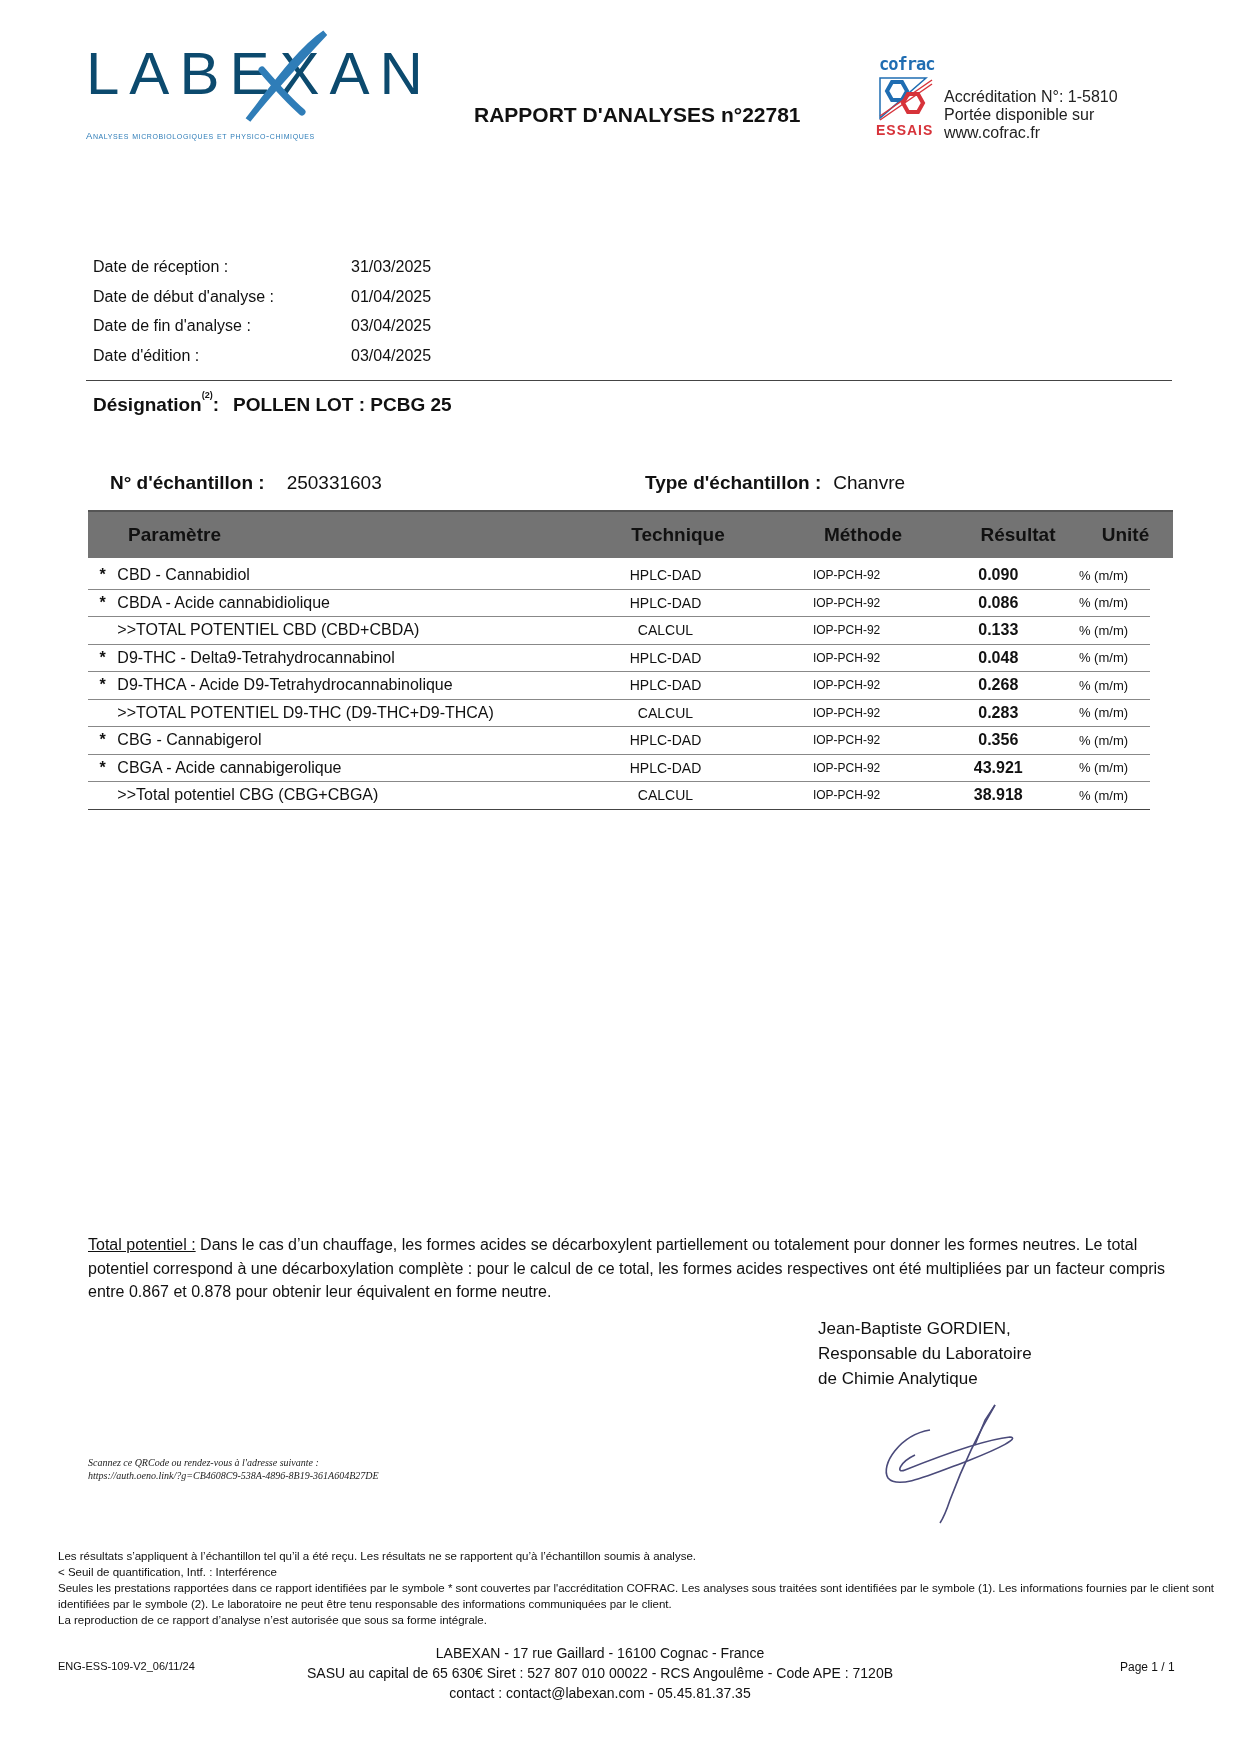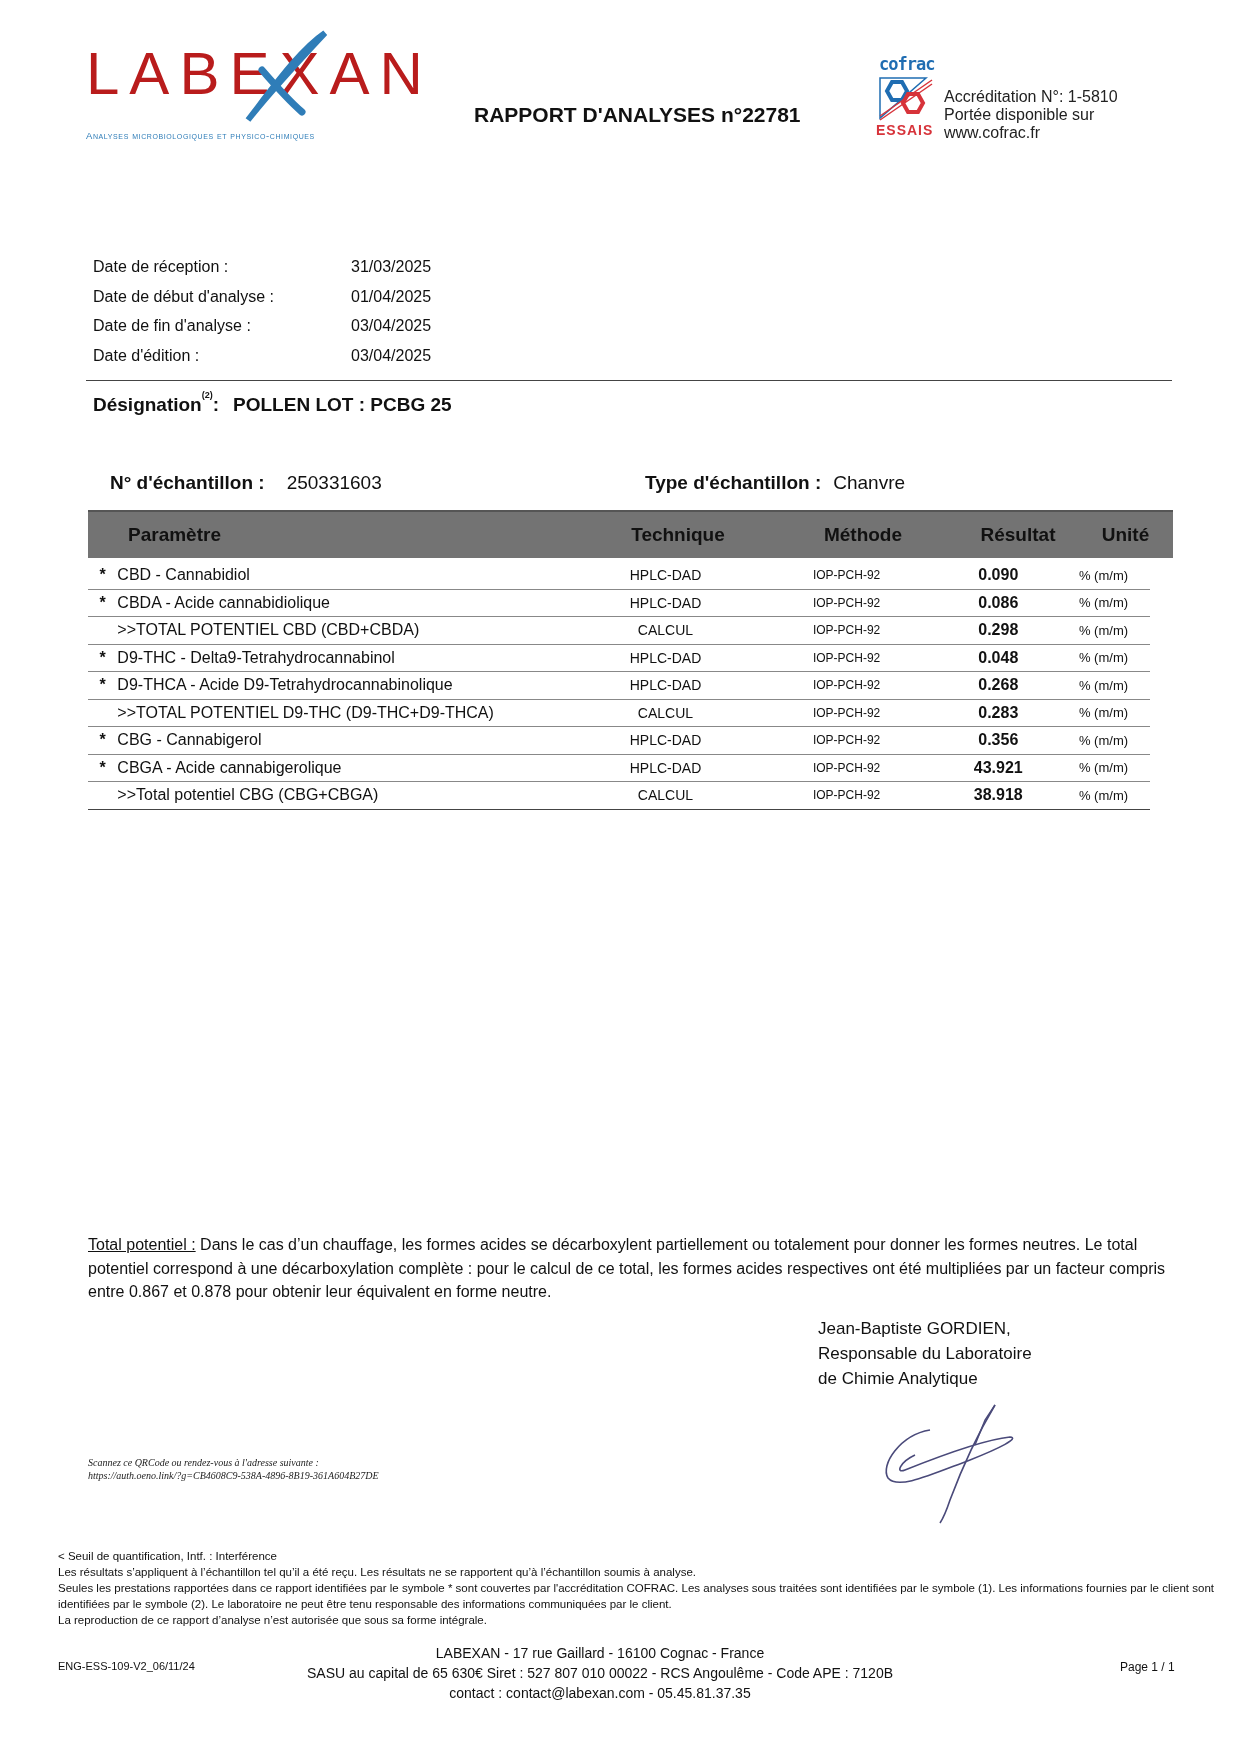--- a/index.html
+++ b/index.html
@@ -4,21 +4,21 @@
   <style>
     html, body { margin: 0; padding: 0; background: #ffffff; }
     body {
       width: 1241px; height: 1754px; position: relative; overflow: hidden;
       font-family: "Liberation Sans", "DejaVu Sans", sans-serif; color: #111;
     }
     .abs { position: absolute; }
 
     
     .logo-word {
-      left: 86px; top: 44px; font-size: 60px; letter-spacing: 10px; color: #b91c1c;
+      left: 86px; top: 44px; font-size: 60px; letter-spacing: 10px; color: #0c4a6e;
       font-weight: normal; line-height: 1;
     }
     .logo-swoosh { left: 240px; top: 30px; width: 90px; height: 95px; }
     .logo-tag {
       left: 86px; top: 130px; font-size: 9.5px; color: #2f7db8; letter-spacing: 0.6px;
       font-variant: small-caps; text-transform: none;
     }
     .report-title { left: 474px; top: 103px; font-size: 21px; font-weight: bold; color: #111; }
     .cofrac { left: 876px; top: 54px; width: 60px; height: 88px; }
     .cofrac-word { position: absolute; left: 3px; top: 0; font-size: 17px; font-weight: bold; color: #1f6db2; font-family: "DejaVu Sans Mono", monospace; letter-spacing: -1px; }
@@ -167,21 +167,21 @@
       <span class="col-tech">HPLC-DAD</span>
       <span class="col-meth">IOP-PCH-92</span>
       <span class="col-res">0.086</span>
       <span class="col-unit">% (m/m)</span>
     </div>
     <div class="trow total">
       <span class="col-star star"></span>
       <span class="col-param">&gt;&gt;TOTAL POTENTIEL CBD (CBD+CBDA)</span>
       <span class="col-tech">CALCUL</span>
       <span class="col-meth">IOP-PCH-92</span>
-      <span class="col-res">0.298</span>
+      <span class="col-res">0.133</span>
       <span class="col-unit">% (m/m)</span>
     </div>
     <div class="trow">
       <span class="col-star star">*</span>
       <span class="col-param">D9-THC - Delta9-Tetrahydrocannabinol</span>
       <span class="col-tech">HPLC-DAD</span>
       <span class="col-meth">IOP-PCH-92</span>
       <span class="col-res">0.048</span>
       <span class="col-unit">% (m/m)</span>
     </div>
@@ -242,22 +242,22 @@
   <path d="M125 15 C110 40, 95 70, 80 110 C76 122, 72 130, 70 133" fill="none" stroke="#4a4a7a" stroke-width="1.6"></path>
   <path d="M125 15 L115 30 L105 55" fill="none" stroke="#4a4a7a" stroke-width="1.4"></path>
 </svg>
 
 <div class="abs qr-text">
   <div>Scannez ce QRCode ou rendez-vous à l'adresse suivante :</div>
   <div>https://auth.oeno.link/?g=CB4608C9-538A-4896-8B19-361A604B27DE</div>
 </div>
 
 <div class="abs legal">
+  <div>Les résultats s’appliquent à l’échantillon tel qu’il a été reçu. Les résultats ne se rapportent qu’à l’échantillon soumis à analyse.</div>
   <div>&lt; Seuil de quantification, Intf. : Interférence</div>
-  <div>Les résultats s’appliquent à l’échantillon tel qu’il a été reçu. Les résultats ne se rapportent qu’à l’échantillon soumis à analyse.</div>
   <div>Seules les prestations rapportées dans ce rapport identifiées par le symbole * sont couvertes par l'accréditation COFRAC. Les analyses sous traitées sont identifiées par le symbole (1). Les informations fournies par le client sont identifiées par le symbole (2). Le laboratoire ne peut être tenu responsable des informations communiquées par le client.</div>
   <div>La reproduction de ce rapport d’analyse n’est autorisée que sous sa forme intégrale.</div>
 </div>
 
 <div class="abs footer-left">ENG-ESS-109-V2_06/11/24</div>
 <div class="abs footer-center">
   <div>LABEXAN - 17 rue Gaillard - 16100 Cognac - France</div>
   <div>SASU au capital de 65 630€ Siret : 527 807 010 00022 - RCS Angoulême - Code APE : 7120B</div>
   <div>contact : contact@labexan.com - 05.45.81.37.35</div>
 </div>

